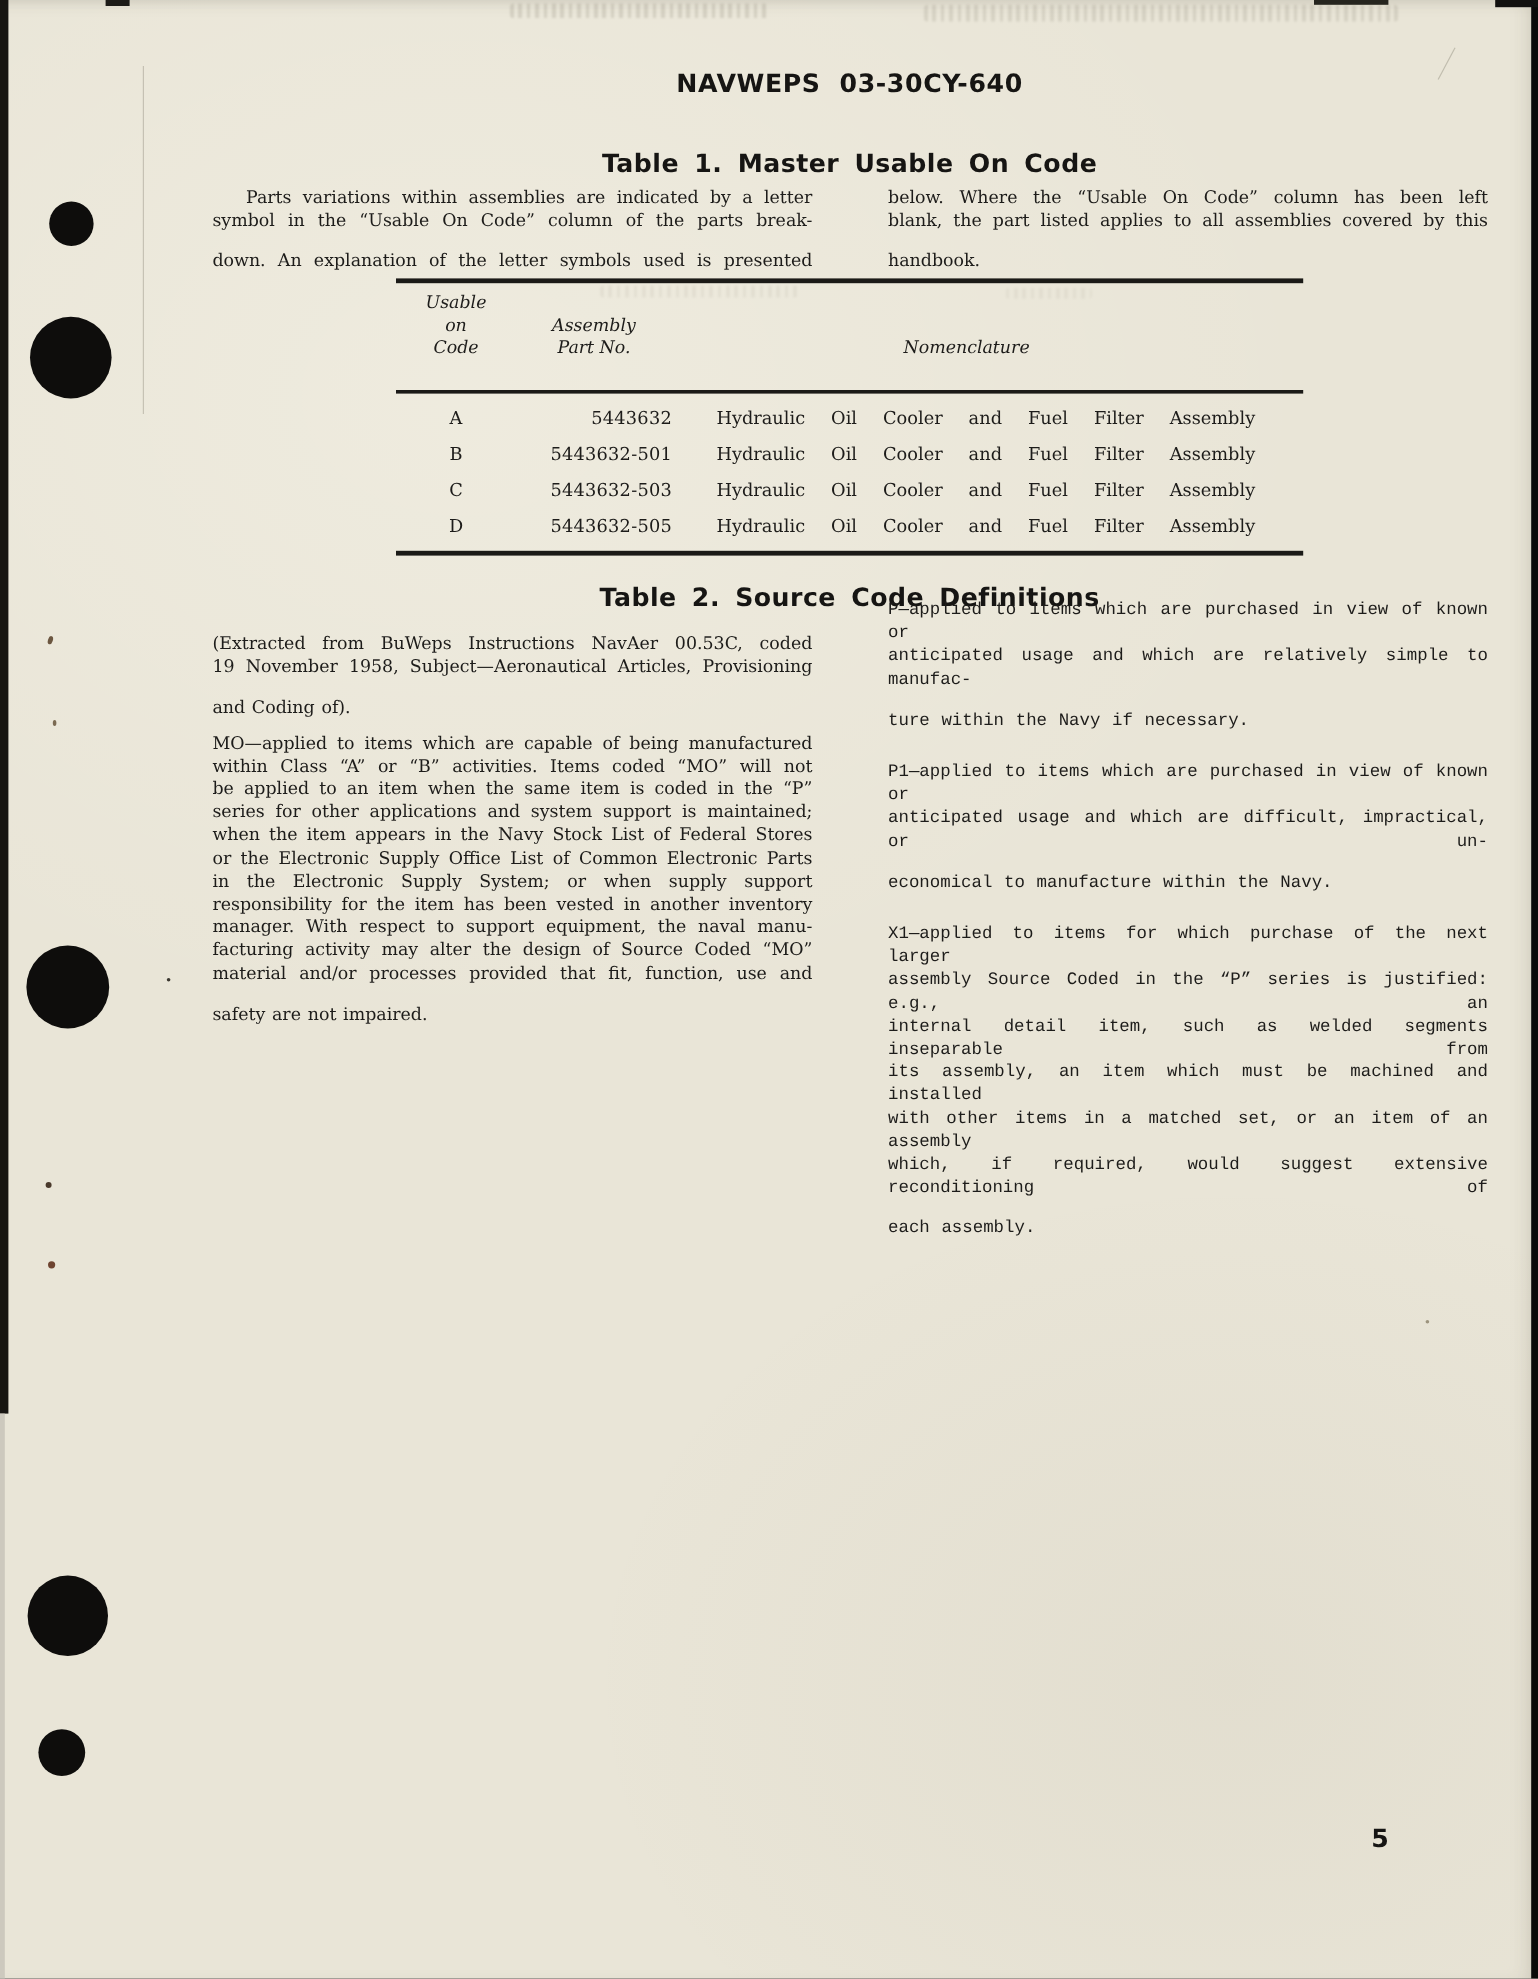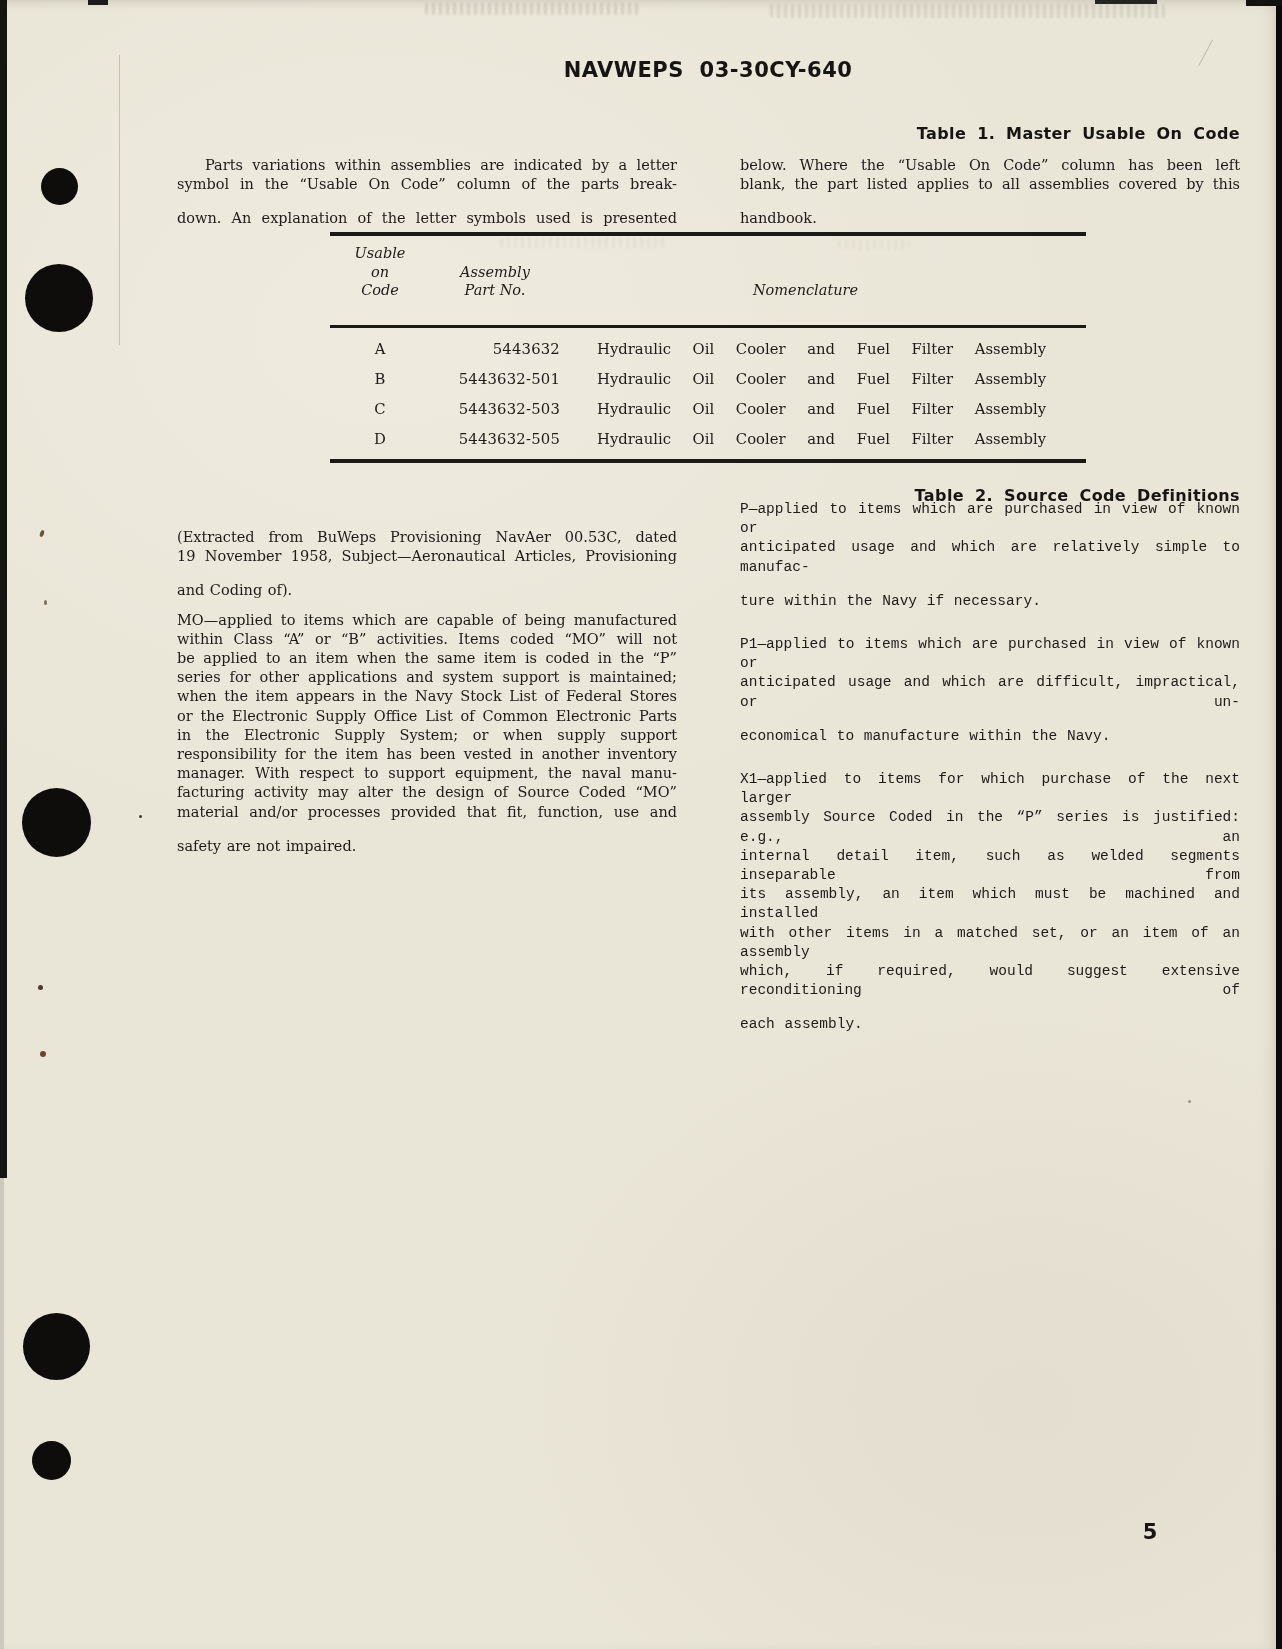--- a/index.html
+++ b/index.html
@@ -41,22 +41,22 @@
   .speck3{left:38px;top:985px;width:5px;height:5px;background:#4a3a2c;}
   .speck4{left:40px;top:1051px;width:6px;height:6px;background:#6e4430;}
   .speck5{left:139px;top:815px;width:3px;height:3px;background:#3b372f;}
   .speck6{left:1188px;top:1100px;width:3px;height:3px;background:#8a7f68;opacity:.8;}
   .scratch1{position:absolute;left:119px;top:55px;width:1px;height:290px;background:rgba(100,95,78,.28);}
   .scratch2{position:absolute;left:1205px;top:38px;width:1px;height:30px;background:rgba(100,95,78,.30);transform:rotate(28deg);}
   
   .sans{font-family:"DejaVu Sans", sans-serif;font-weight:bold;color:#161513;}
   .doc-number{position:absolute;left:176px;top:58px;width:1064px;text-align:center;
     font-size:21px;letter-spacing:.5px;word-spacing:8px;}
-  .t-title{position:absolute;left:176px;width:1064px;text-align:right;
-    font-size:16px;letter-spacing:.4px;word-spacing:5px;}
+  .t-title{position:absolute;left:176px;width:1064px;text-align:center;
+    font-size:21px;letter-spacing:.4px;word-spacing:5px;}
   .t1-title{top:124px;}
   .t2-title{top:486px;}
   .col{position:absolute;width:500px;font-size:14.5px;line-height:19.2px;}
   .intro-left{left:177px;top:156px;}
   .intro-right{left:740px;top:156px;}
   .t2-left{left:177px;top:528px;}
   .t2-right{left:740px;top:500px;font-family:Liberation Mono, monospace;}
   .jline{text-align:justify;-moz-text-align-last:justify;text-align-last:justify;word-spacing:1px;}
   .para .jline:last-child{text-align-last:left;margin-top:15px;-moz-text-align-last:left;}
   .all-just .jline:last-child{text-align-last:justify;-moz-text-align-last:justify;}
@@ -165,21 +165,21 @@
         <div class="nomen">Hydraulic Oil Cooler and Fuel Filter Assembly</div>
       </div>
     </div>
     <div class="rule r-bot"></div>
   </div>
 
   <div class="t-title t2-title sans">Table 2. Source Code Definitions</div>
 
   <div class="col t2-left">
     <div class="para">
-      <div class="jline">(Extracted from BuWeps Provisioning NavAer 00.53C, dated</div>
+      <div class="jline">(Extracted from BuWeps Instructions NavAer 00.53C, coded</div>
       <div class="jline">19 November 1958, Subject—Aeronautical Articles, Provisioning</div>
       <div class="jline">and Coding of).</div>
     </div>
     <div class="para">
       <div class="jline">MO—applied to items which are capable of being manufactured</div>
       <div class="jline">within Class “A” or “B” activities. Items coded “MO” will not</div>
       <div class="jline">be applied to an item when the same item is coded in the “P”</div>
       <div class="jline">series for other applications and system support is maintained;</div>
       <div class="jline">when the item appears in the Navy Stock List of Federal Stores</div>
       <div class="jline">or the Electronic Supply Office List of Common Electronic Parts</div>

